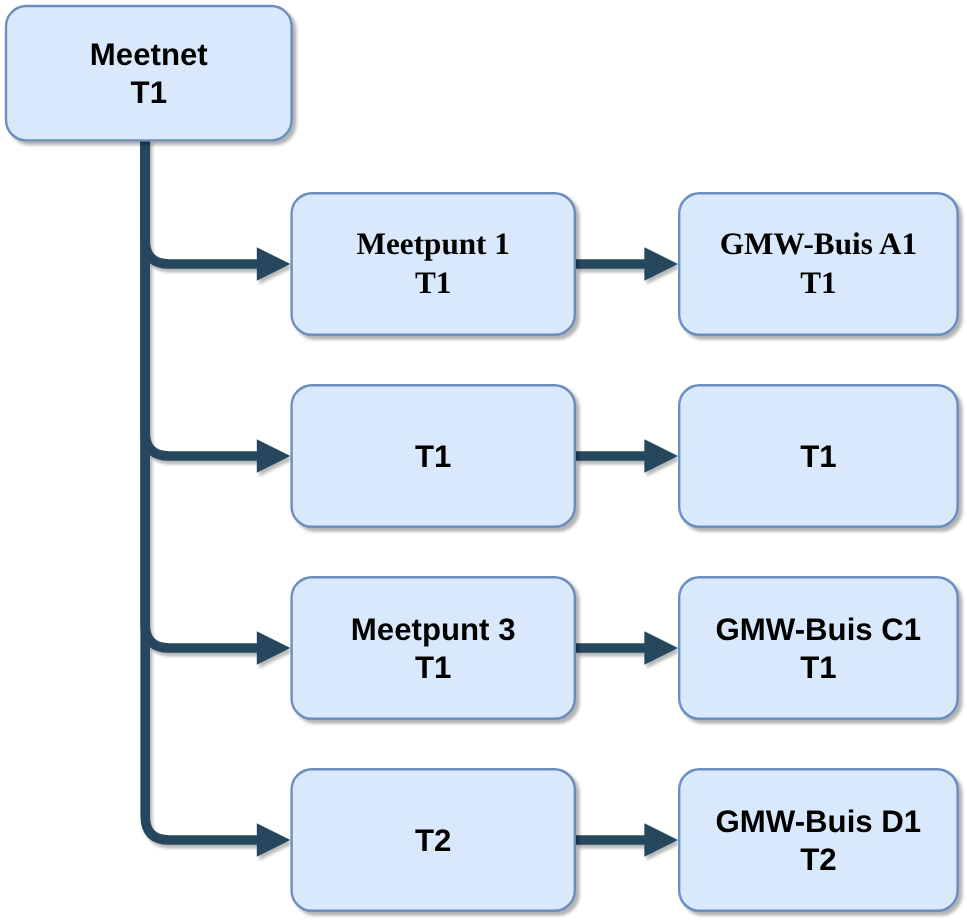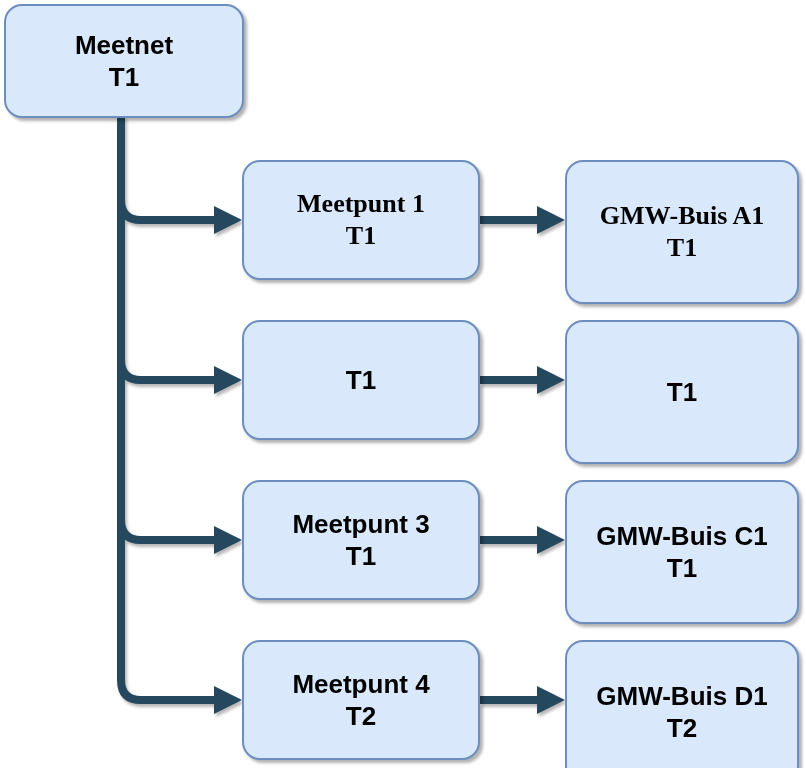--- a/index.html
+++ b/index.html
@@ -48,21 +48,21 @@
     justify-content:center;
     text-align:center;
     font-weight:bold;
     font-size:26px;
     line-height:32px;
     color:var(--text);
     filter:drop-shadow(3px 3px 1.5px rgba(0,0,0,.30));
   }
   .node-root{left:4px;top:4px;width:240px;height:114px;}
   .col-meetpunt{left:242px;width:238px;height:120px;}
-  .col-gmw{left:565px;width:234px;height:144px;}
+  .col-gmw{left:565px;width:234px;height:120px;}
   .row-0{top:160px;font-family:Liberation Serif, serif;}
   .row-1{top:320px;}
   .row-2{top:480px;}
   .row-3{top:640px;}
 </style>
 </head>
 <body>
 
 <div class="canvas">
 
@@ -111,21 +111,20 @@
   <div class="node col-meetpunt row-2">
     <span>Meetpunt 3</span>
     <span>T1</span>
   </div>
   <div class="node col-gmw row-2">
     <span>GMW-Buis C1</span>
     <span>T1</span>
   </div>
 
   <div class="node col-meetpunt row-3">
-    <span>Meetpunt 4</span>
     <span>T2</span>
   </div>
   <div class="node col-gmw row-3">
     <span>GMW-Buis D1</span>
     <span>T2</span>
   </div>
 
 </div>
 
 </body></html>

